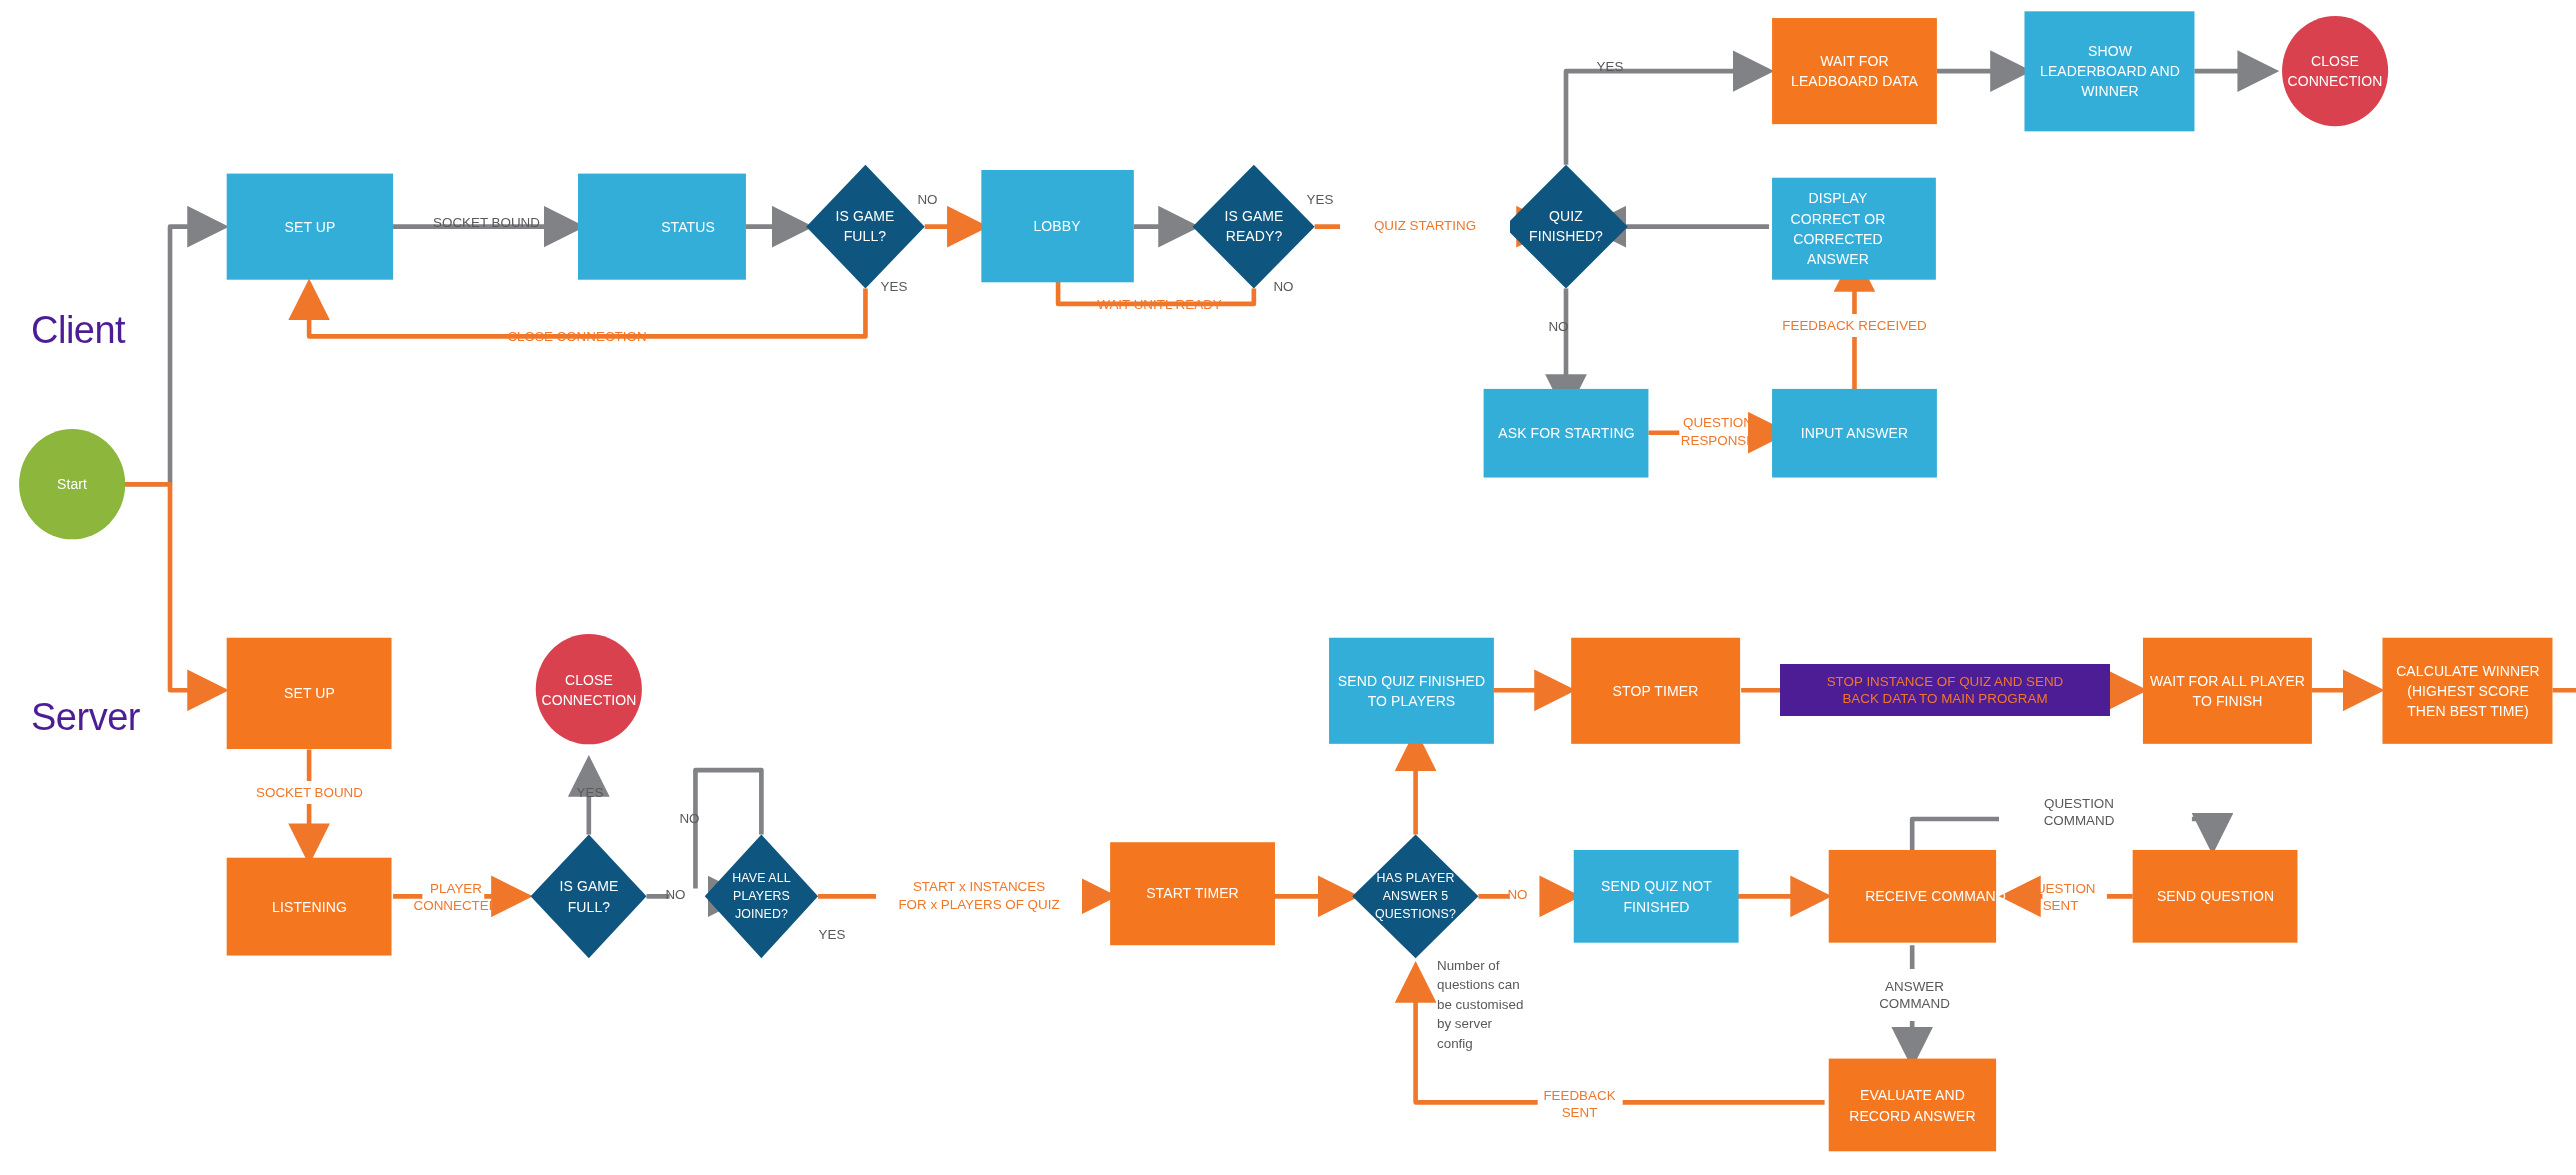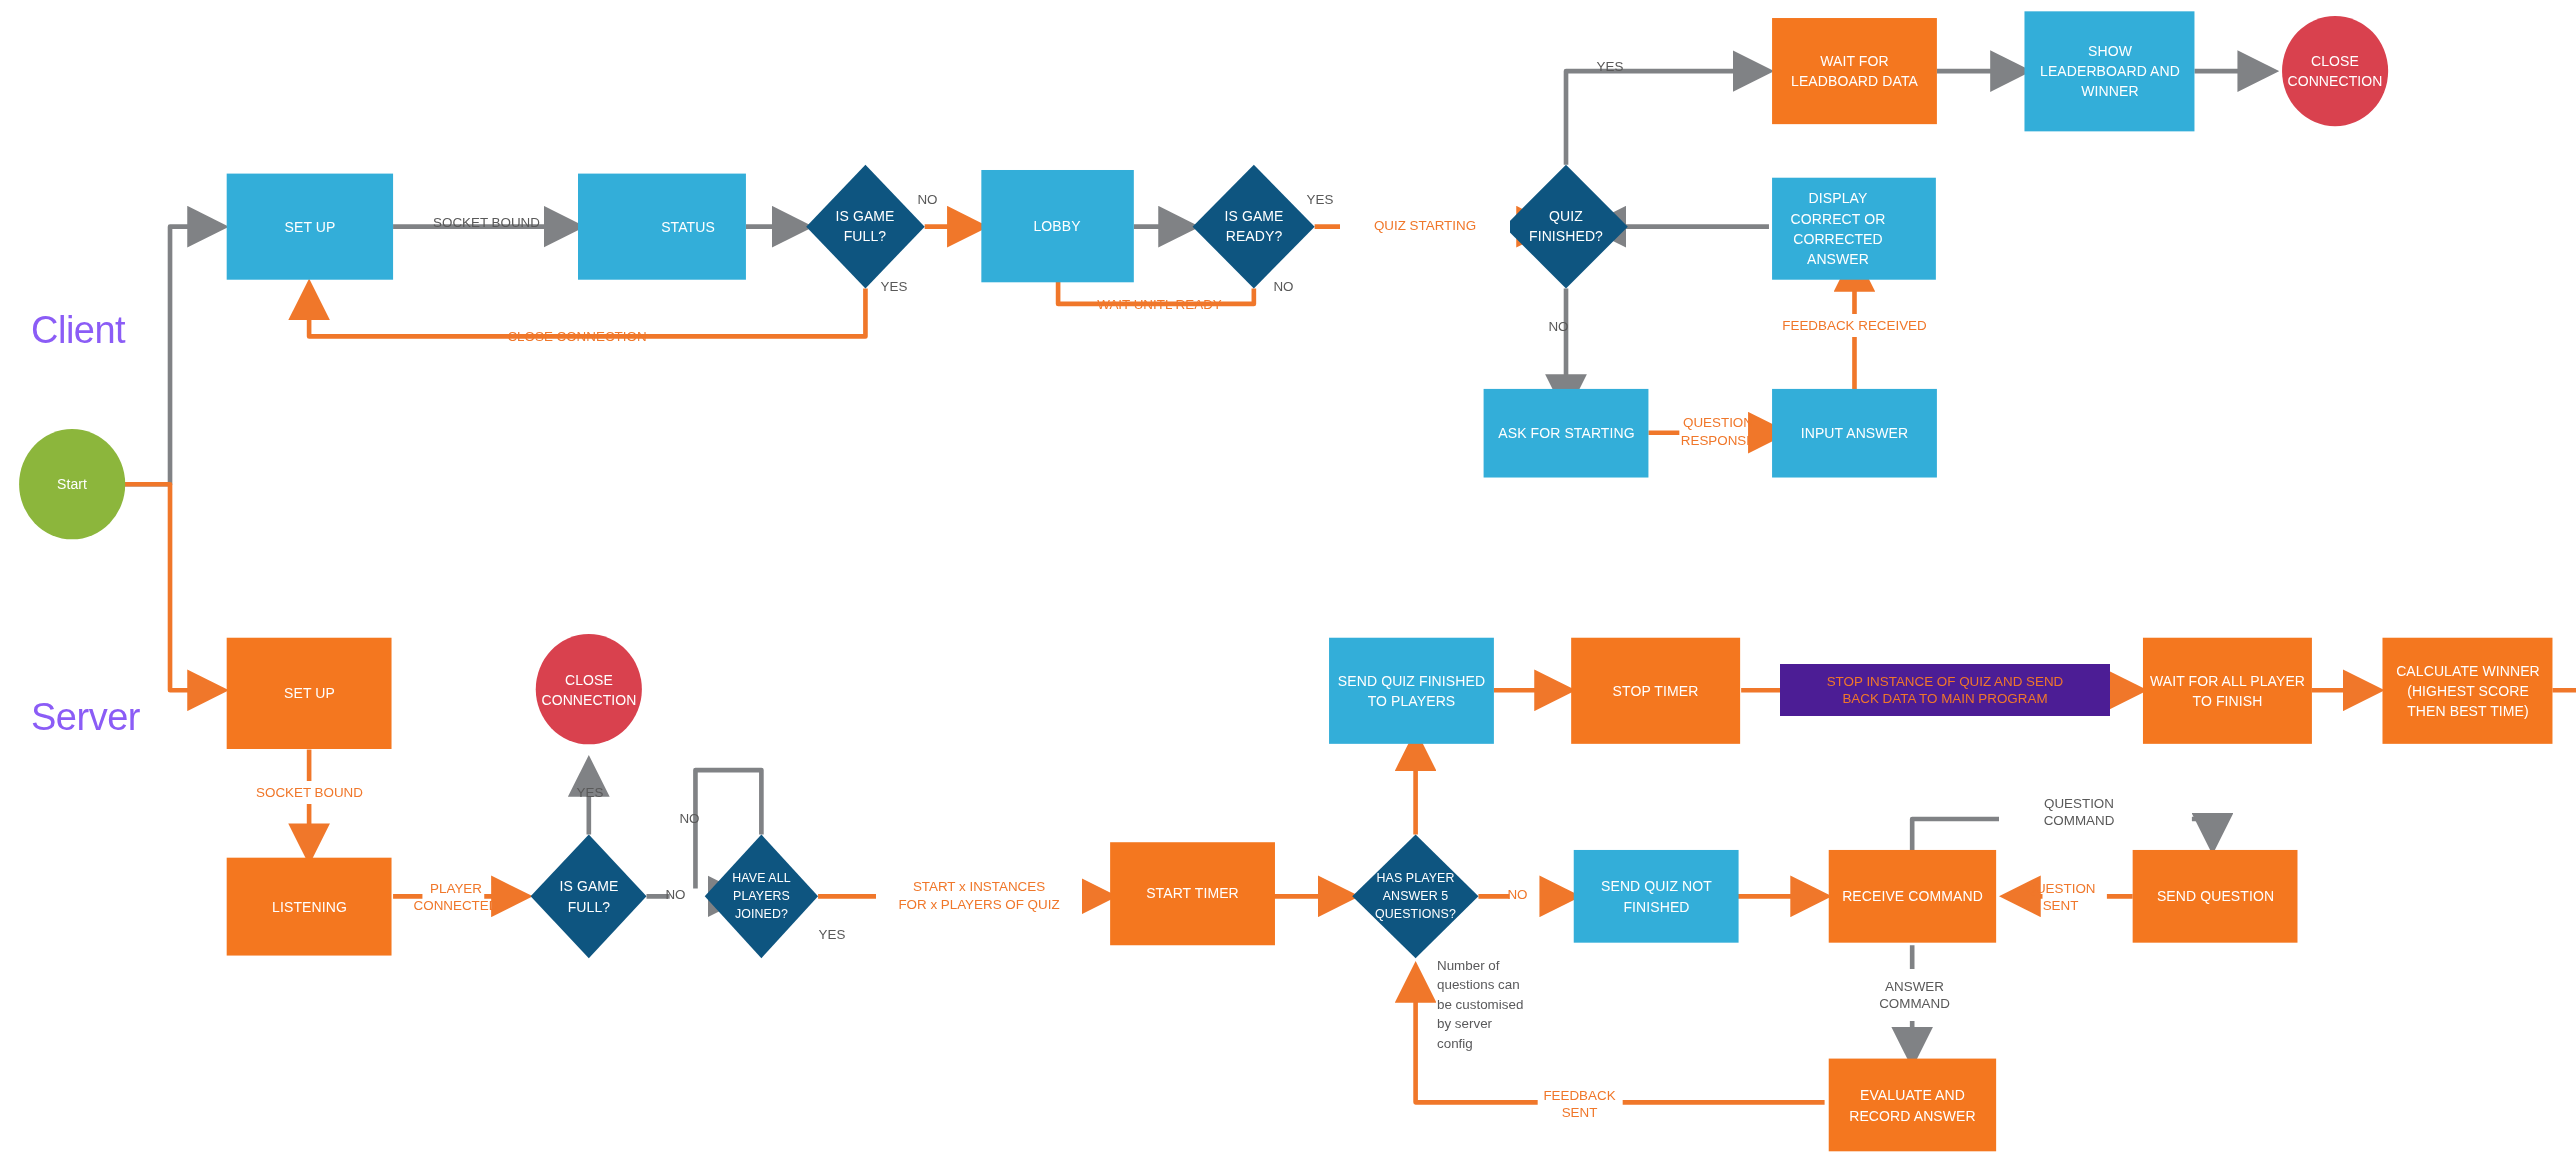--- a/index.html
+++ b/index.html
@@ -1,21 +1,21 @@
 <!DOCTYPE html>
 <html style="font-size:8.2px"><head>
 <meta charset="utf-8">
 <title>Client / Server Quiz Flowchart</title>
 <style>
   html,body{margin:0;padding:0;background:#ffffff;}
   body{width:3029px;height:1175px;overflow:hidden;font-family:"Liberation Sans",sans-serif;}
   #stage{position:relative;width:3029px;height:1175px;background:#fff;}
   svg.canvas{position:absolute;inset:0;width:3029px;height:1175px;}
   .swimlane-label{
-    position:absolute;color:#8b5cf6;font-family:"Liberation Sans",sans-serif;
+    position:absolute;color:#4c1d95;font-family:"Liberation Sans",sans-serif;
     font-size:38px;font-weight:400;letter-spacing:-0.5px;white-space:nowrap;
   }
   .node-label{
     position:absolute;display:flex;align-items:center;justify-content:center;
     text-align:center;color:#ffffff;font-family:"Liberation Sans",sans-serif;
     font-size:14px;font-weight:400;line-height:1.45;pointer-events:none;
     letter-spacing:0.1px;
   }
   .node-label.sm{font-size:12.4px;}
   .edge-label{
@@ -172,21 +172,21 @@
   <div class="node-label" style="left:1772px;top:389px;width:165px;height:89px;">INPUT ANSWER</div>
 
   <div class="node-label" style="left:227px;top:638px;width:165px;height:111px;">SET UP</div>
   <div class="node-label" style="left:227px;top:858px;width:165px;height:98px;">LISTENING</div>
   <div class="node-label" style="left:536px;top:662px;width:106px;height:56px;">CLOSE<br>CONNECTION</div>
   <div class="node-label" style="left:531px;top:858px;width:116px;height:77px;">IS GAME<br>FULL?</div>
   <div class="node-label sm" style="left:705px;top:853px;width:113px;height:88px;">HAVE ALL<br>PLAYERS<br>JOINED?</div>
   <div class="node-label" style="left:1110px;top:842px;width:165px;height:103px;">START TIMER</div>
   <div class="node-label sm" style="left:1352px;top:853px;width:127px;height:88px;">HAS PLAYER<br>ANSWER 5<br>QUESTIONS?</div>
   <div class="node-label" style="left:1574px;top:850px;width:165px;height:93px;">SEND QUIZ NOT<br>FINISHED</div>
-  <div class="node-label" style="left:1829px;top:850px;width:167px;height:93px;">RECEIVE COMMAND</div>
+  <div class="node-label" style="left:1829px;top:850px;width:167px;height:93px;padding-left:23px;">RECEIVE COMMAND</div>
   <div class="node-label" style="left:2133px;top:850px;width:165px;height:93px;">SEND QUESTION</div>
   <div class="node-label" style="left:1829px;top:1059px;width:167px;height:93px;">EVALUATE AND<br>RECORD ANSWER</div>
   <div class="node-label" style="left:1329px;top:638px;width:165px;height:106px;">SEND QUIZ FINISHED<br>TO PLAYERS</div>
   <div class="node-label" style="left:1571px;top:638px;width:169px;height:106px;">STOP TIMER</div>
   <div class="node-label" style="left:2143px;top:638px;width:169px;height:106px;">WAIT FOR ALL PLAYER<br>TO FINISH</div>
   <div class="node-label" style="left:2383px;top:638px;width:170px;height:106px;">CALCULATE WINNER<br>(HIGHEST SCORE<br>THEN BEST TIME)</div>
 
   <div class="edge-label grey" style="left:417px;top:212px;width:139px;height:20.6px;">SOCKET BOUND</div>
   <div class="edge-label grey" style="left:907px;top:190px;width:41px;height:18.5px;">NO</div>
   <div class="edge-label grey" style="left:871px;top:277px;width:46px;height:18.5px;">YES</div>

